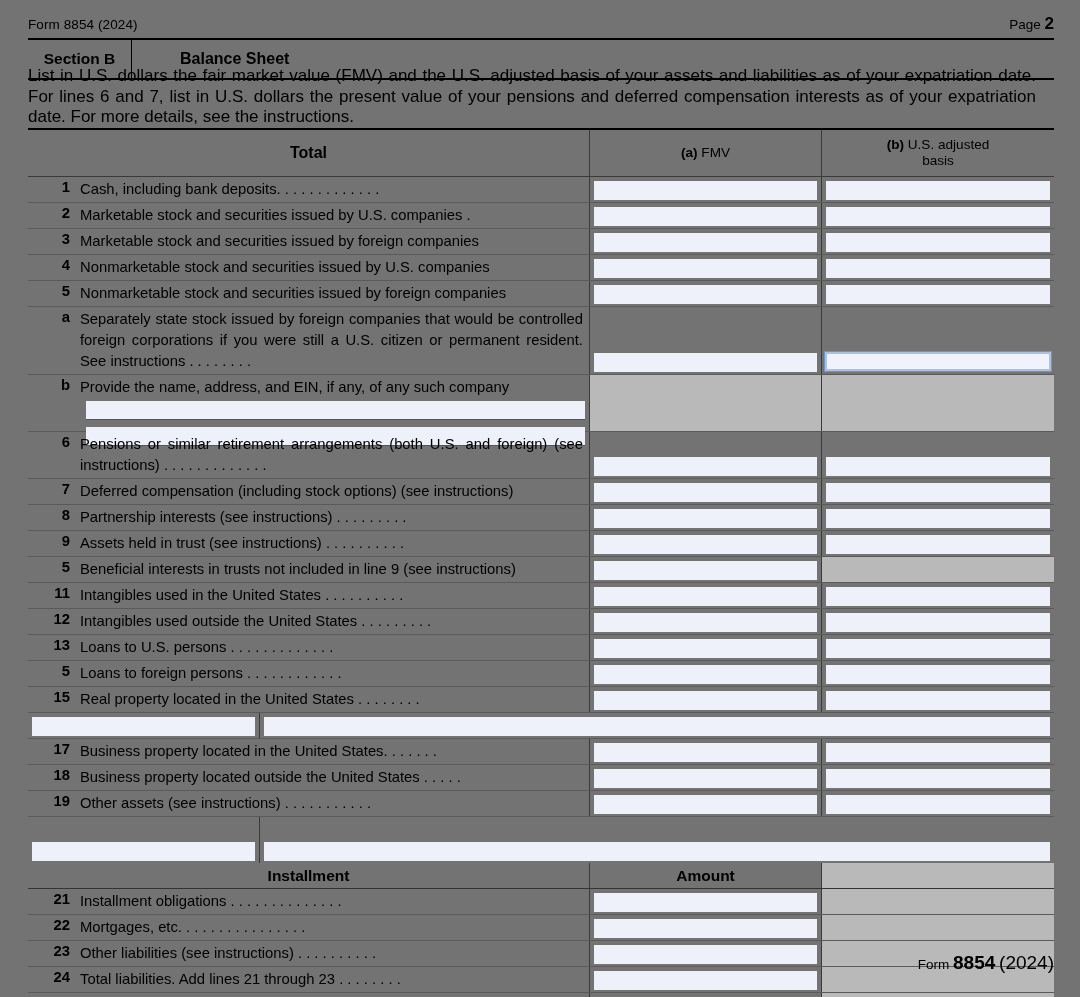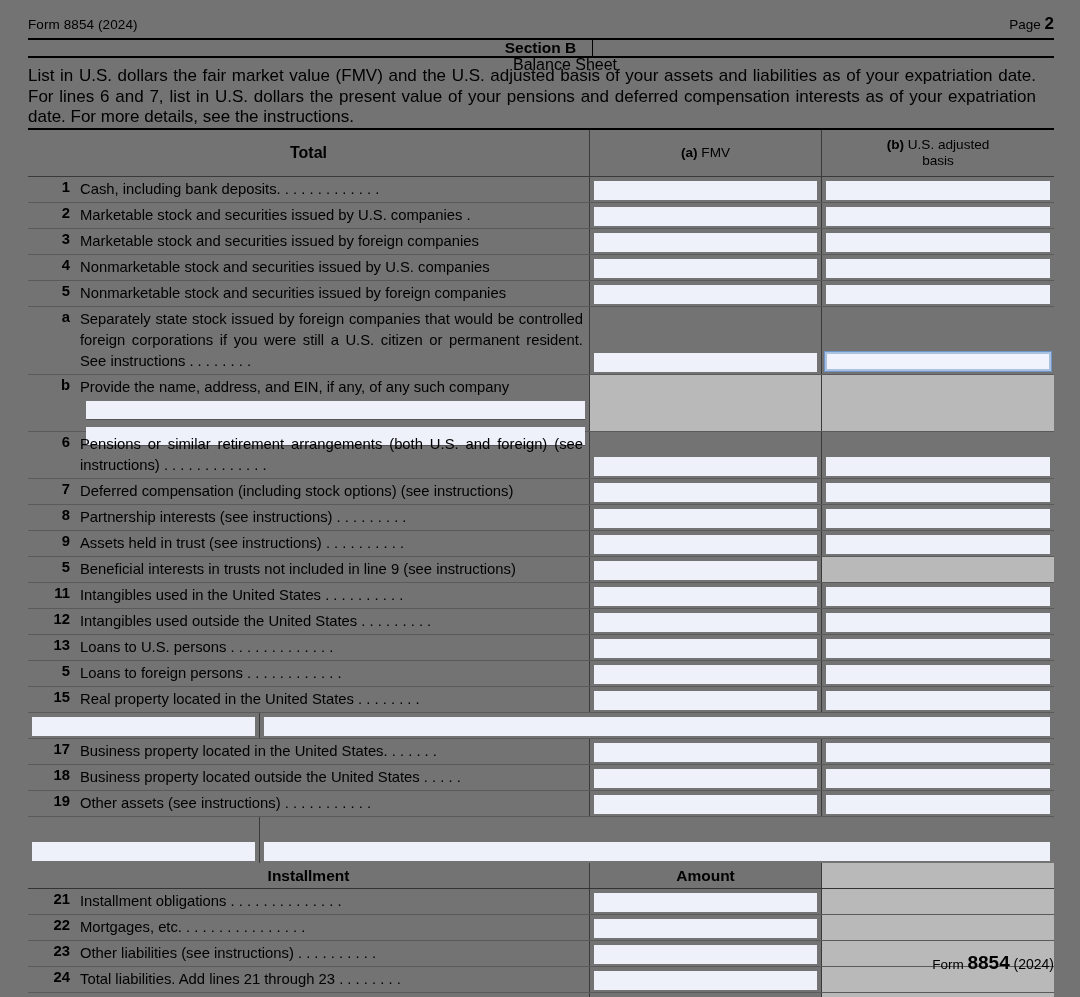--- a/index.html
+++ b/index.html
@@ -28,40 +28,39 @@
     justify-content: space-between;
   }
   .form-id { font-size: 13.5px; letter-spacing: .1px; }
   .page-no { font-size: 13.5px; }
   .page-no b { font-size: 17px; font-weight: bold; }
 
   
   .section-bar {
     position: absolute;
     left: 28px; right: 26px; top: 38px;
-    height: 20px;
+    height: 42px;
     border-top: 2.5px solid #000;
     border-bottom: 2.5px solid #000;
     display: flex;
     align-items: center;
-    flex-direction: column;
   }
   .section-label {
     width: 104px;
     text-align: center;
     font-size: 15.5px;
     font-weight: bold;
     border-right: 1.6px solid #000;
     height: 100%;
     display: flex; align-items: center; justify-content: center;
   }
   .section-title {
     padding-left: 48px;
     font-size: 16px;
-    font-weight: normal;
+    font-weight: bold;
   }
 
   
   .intro {
     position: absolute;
     left: 28px; right: 44px; top: 66px;
     font-size: 17px;
     line-height: 20.6px;
     text-align: justify;
     text-justify: inter-word;
@@ -182,21 +181,21 @@
   .liab-hdr .c-b { height: 25px; position: relative; }
 
   
   .footer {
     position: absolute;
     right: 26px;
     top: 952px;
     font-size: 13.5px;
   }
   .footer b { font-size: 19px; font-weight: bold; }
-  .footer .yr { font-size: 14px; margin-top: 16px; }
+  .footer .yr { font-size: 19px; margin-top: 16px; }
 </style>
 </head>
 <body>
 
 <div class="page">
 
   <div class="top-row">
     <span class="form-id">Form 8854 (2024)</span>
     <span class="page-no">
       <span>Page</span>

